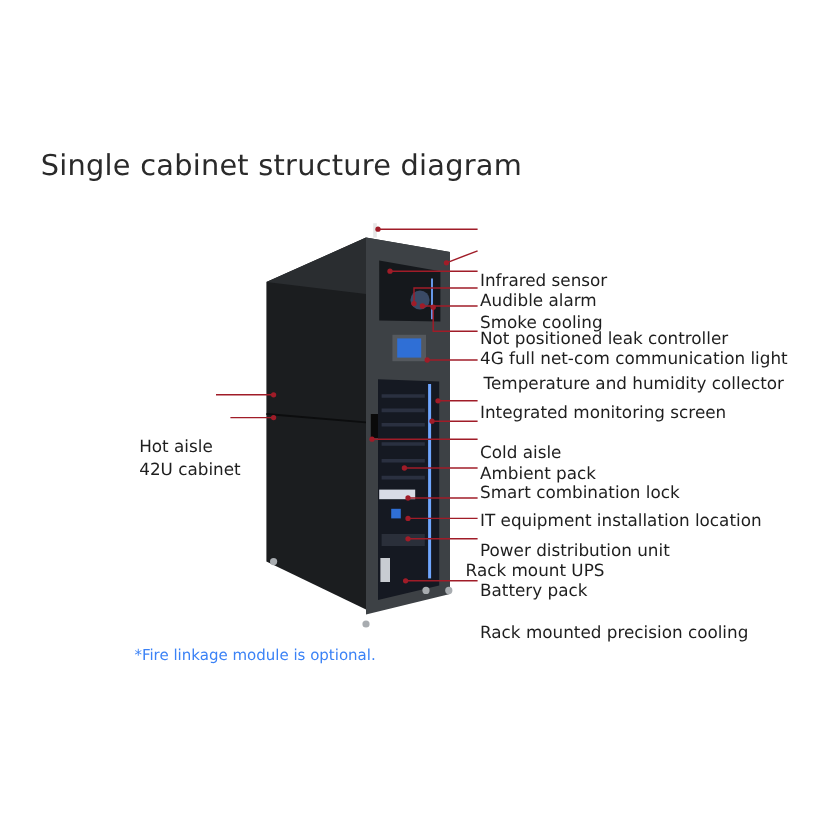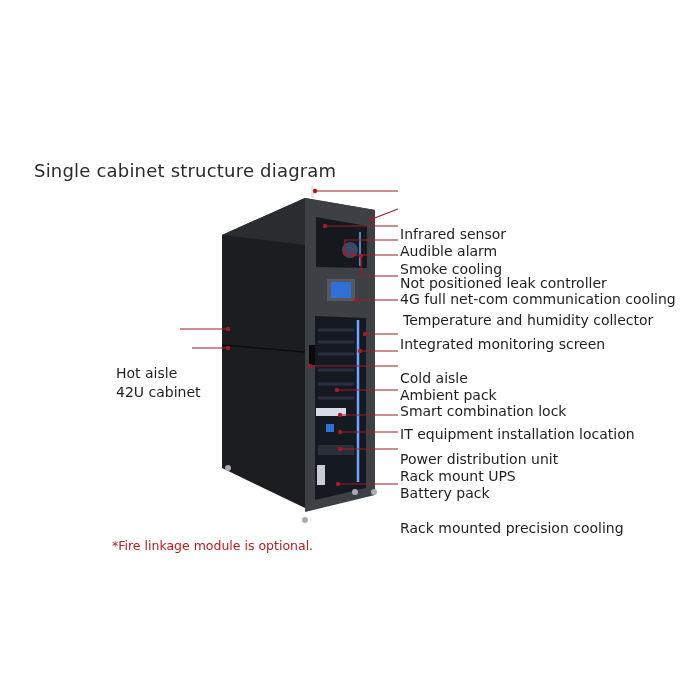--- a/index.html
+++ b/index.html
@@ -1,20 +1,20 @@
 <!DOCTYPE html>
 <html><head>
 <meta charset="utf-8">
 <style>
   html, body { margin:0; padding:0; background:#ffffff; }
   body { width:700px; height:700px; position:relative; overflow:hidden;
          font-family:"DejaVu Sans", sans-serif; color:#1a1a1a; }
-  .title { position:absolute; left:34px; top:124px; font-size:18px; color:#2a2a2a; letter-spacing:0.2px;margin-top:36px; }
+  .title { position:absolute; left:34px; top:124px; font-size:24px; color:#2a2a2a; letter-spacing:0.2px; }
   .label { position:absolute; font-size:14px; color:#1e1e1e; white-space:nowrap; line-height:14px;margin-top:44px; }
-  .note { position:absolute; left:112px; top:538px; font-size:12.5px; color:#b91c1c; }
+  .note { position:absolute; left:112px; top:538px; font-size:12.5px; color:#3b82f6; }
   svg.diagram { position:absolute; left:0; top:0; }
 </style>
 </head>
 <body>
 
 <div class="title">Single cabinet structure diagram</div>
 
 <svg class="diagram" width="700" height="700" viewBox="0 0 700 700">
 
   <polygon points="222,235 305,198 305,508 222,468" fill="#1b1d1f"></polygon>
@@ -93,28 +93,28 @@
       <circle cx="338" cy="484" r="2.2"></circle>
     <circle cx="228" cy="329" r="2.2"></circle>
       <circle cx="228" cy="348" r="2.2"></circle>
   </g>
 </svg>
 
 <div class="label" style="left:400px;top:183px">Infrared sensor</div>
 <div class="label" style="left:400px;top:200px">Audible alarm</div>
 <div class="label" style="left:400px;top:218px">Smoke cooling</div>
 <div class="label" style="left:400px;top:232px">Not positioned leak controller</div>
-<div class="label" style="left:400px;top:248px">4G full net-com communication cooling</div>
+<div class="label" style="left:400px;top:248px">4G full net-com communication light</div>
 <div class="label" style="left:403px;top:269px">Temperature and humidity collector</div>
 <div class="label" style="left:400px;top:293px">Integrated monitoring screen</div>
 <div class="label" style="left:400px;top:327px">Cold aisle</div>
 <div class="label" style="left:400px;top:344px">Ambient pack</div>
 <div class="label" style="left:400px;top:360px">Smart combination lock</div>
 <div class="label" style="left:400px;top:383px">IT equipment installation location</div>
 <div class="label" style="left:400px;top:408px">Power distribution unit</div>
-<div class="label" style="left:400px;top:425px">Rack mount UPS</div>
+<div class="label" style="left:388px;top:425px">Rack mount UPS</div>
 <div class="label" style="left:400px;top:442px">Battery pack</div>
 <div class="label" style="left:400px;top:477px">Rack mounted precision cooling</div>
 
 <div class="label" style="left:116px;top:322px">Hot aisle</div>
 <div class="label" style="left:116px;top:341px">42U cabinet</div>
 
 <div class="note">*Fire linkage module is optional.</div>
 
 </body></html>

